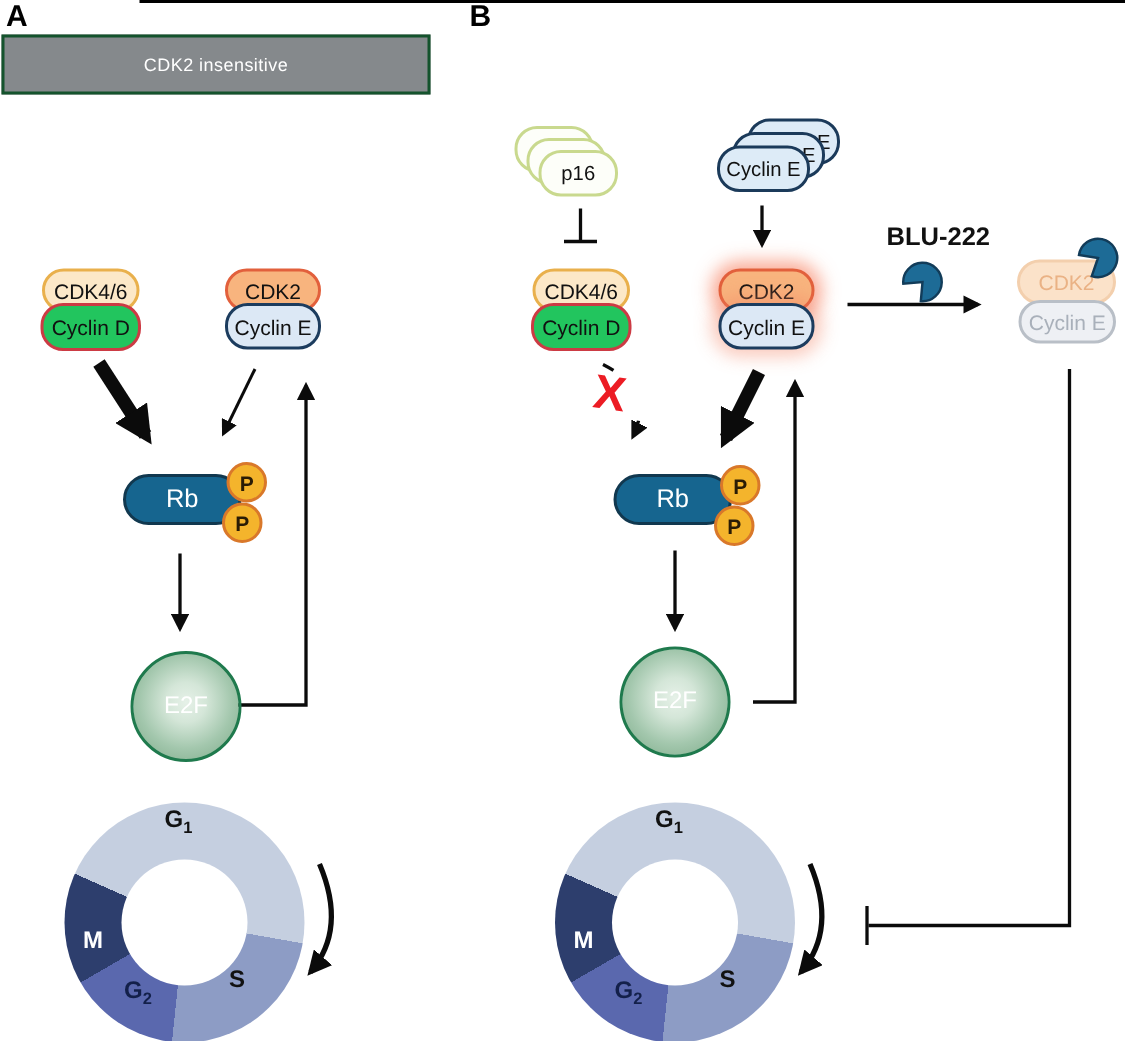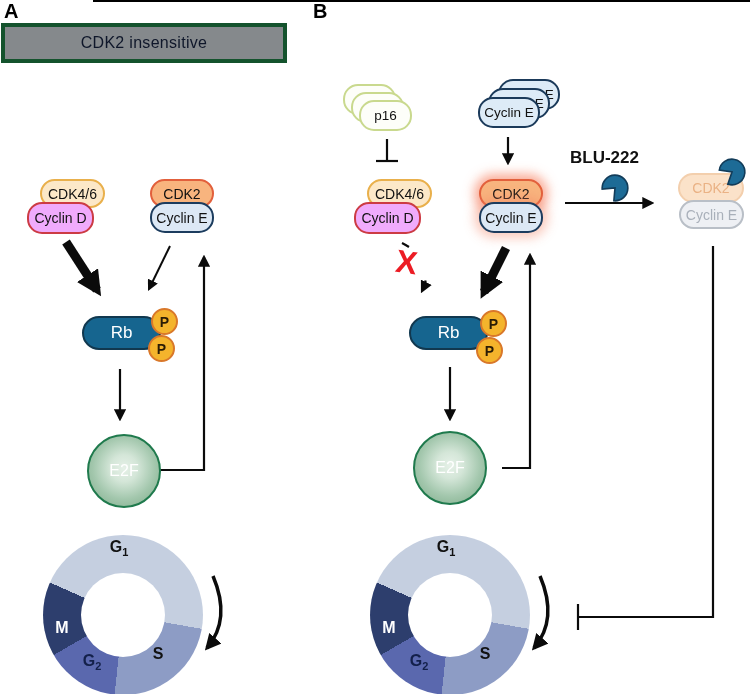--- a/index.html
+++ b/index.html
@@ -3,31 +3,31 @@
 <meta charset="utf-8">
 <style>
   html,body{margin:0;padding:0;background:#fff;}
   #stage{
     position:relative;width:750px;height:694px;background:#fff;overflow:hidden;
     font-family:"Liberation Sans", sans-serif;color:#111;
   }
   .abs{position:absolute;}
   .panel-letter{font-size:20px;font-weight:bold;color:#000;z-index:4;}
   .header-bar{
-    background:#85898c;border:4px solid #14532d;color:#0f172a;
+    background:#85898c;border:2px solid #14532d;color:#ffffff;
     display:flex;align-items:center;justify-content:center;
-    font-size:16px;letter-spacing:.3px;z-index:2;box-sizing:border-box;
+    font-size:12px;letter-spacing:.3px;z-index:2;box-sizing:border-box;
   }
   .pill{
     box-sizing:border-box;border-radius:15px;border:2px solid #000;
     display:flex;align-items:center;justify-content:center;
     font-size:14px;z-index:2;background:#fff;
   }
-  .cdk46{background:#fce8c8;border-color:#e9b04c;margin-left:12px;}
-  .cyclind{background:#f0abfc;border-color:#cc3b44;}
+  .cdk46{background:#fce8c8;border-color:#e9b04c;}
+  .cyclind{background:#22c55e;border-color:#cc3b44;}
   .cdk2{background:#f8b47e;border-color:#e2603c;}
   .cycline{background:#dce8f5;border-color:#1c3c5e;}
   .glow-red{box-shadow:0 0 11px 5px rgba(246,103,66,0.55);}
   .glow-soft{box-shadow:0 0 11px 5px rgba(244,130,100,0.42);}
   .p16oval{background:#fdfef9;border-color:#c9d98e;font-size:13.5px;}
   .stackE{background:#ddebf7;border-color:#1b3a5a;font-size:13.5px;}
   .faded-cdk2{background:#fbe2c9;border-color:#f3cfad;color:#eab285;}
   .faded-cycline{background:#eef0f4;border-color:#b9bfc7;color:#a9b0ba;}
   .rb{
     box-sizing:border-box;background:#16658f;border:2px solid #11384f;border-radius:17px;
@@ -48,21 +48,21 @@
   .ring-hole{
     position:absolute;left:38px;top:38px;width:84px;height:84px;border-radius:50%;background:#fff;
   }
   .phase{
     font-size:16px;font-weight:bold;z-index:2;text-align:center;
   }
   .phase sub{font-size:11px;}
   .blocked-x{
     color:#ec1c24;font-size:32px;font-weight:800;z-index:3;transform:rotate(8deg);line-height:1;
   }
-  .drug-label{font-size:17px;font-weight:bold;text-align:left;z-index:2;}
+  .drug-label{font-size:17px;font-weight:bold;text-align:right;z-index:2;}
   svg.overlay{position:absolute;left:0;top:0;z-index:1;}
   svg.pacman{z-index:3;position:absolute;}
   .frame-line{background:#000;z-index:0;}
 </style>
 </head>
 <body>
 
 <div id="stage">
 
   <div class="abs frame-line" style="left:93px;top:0;width:657px;height:2px;"></div>

